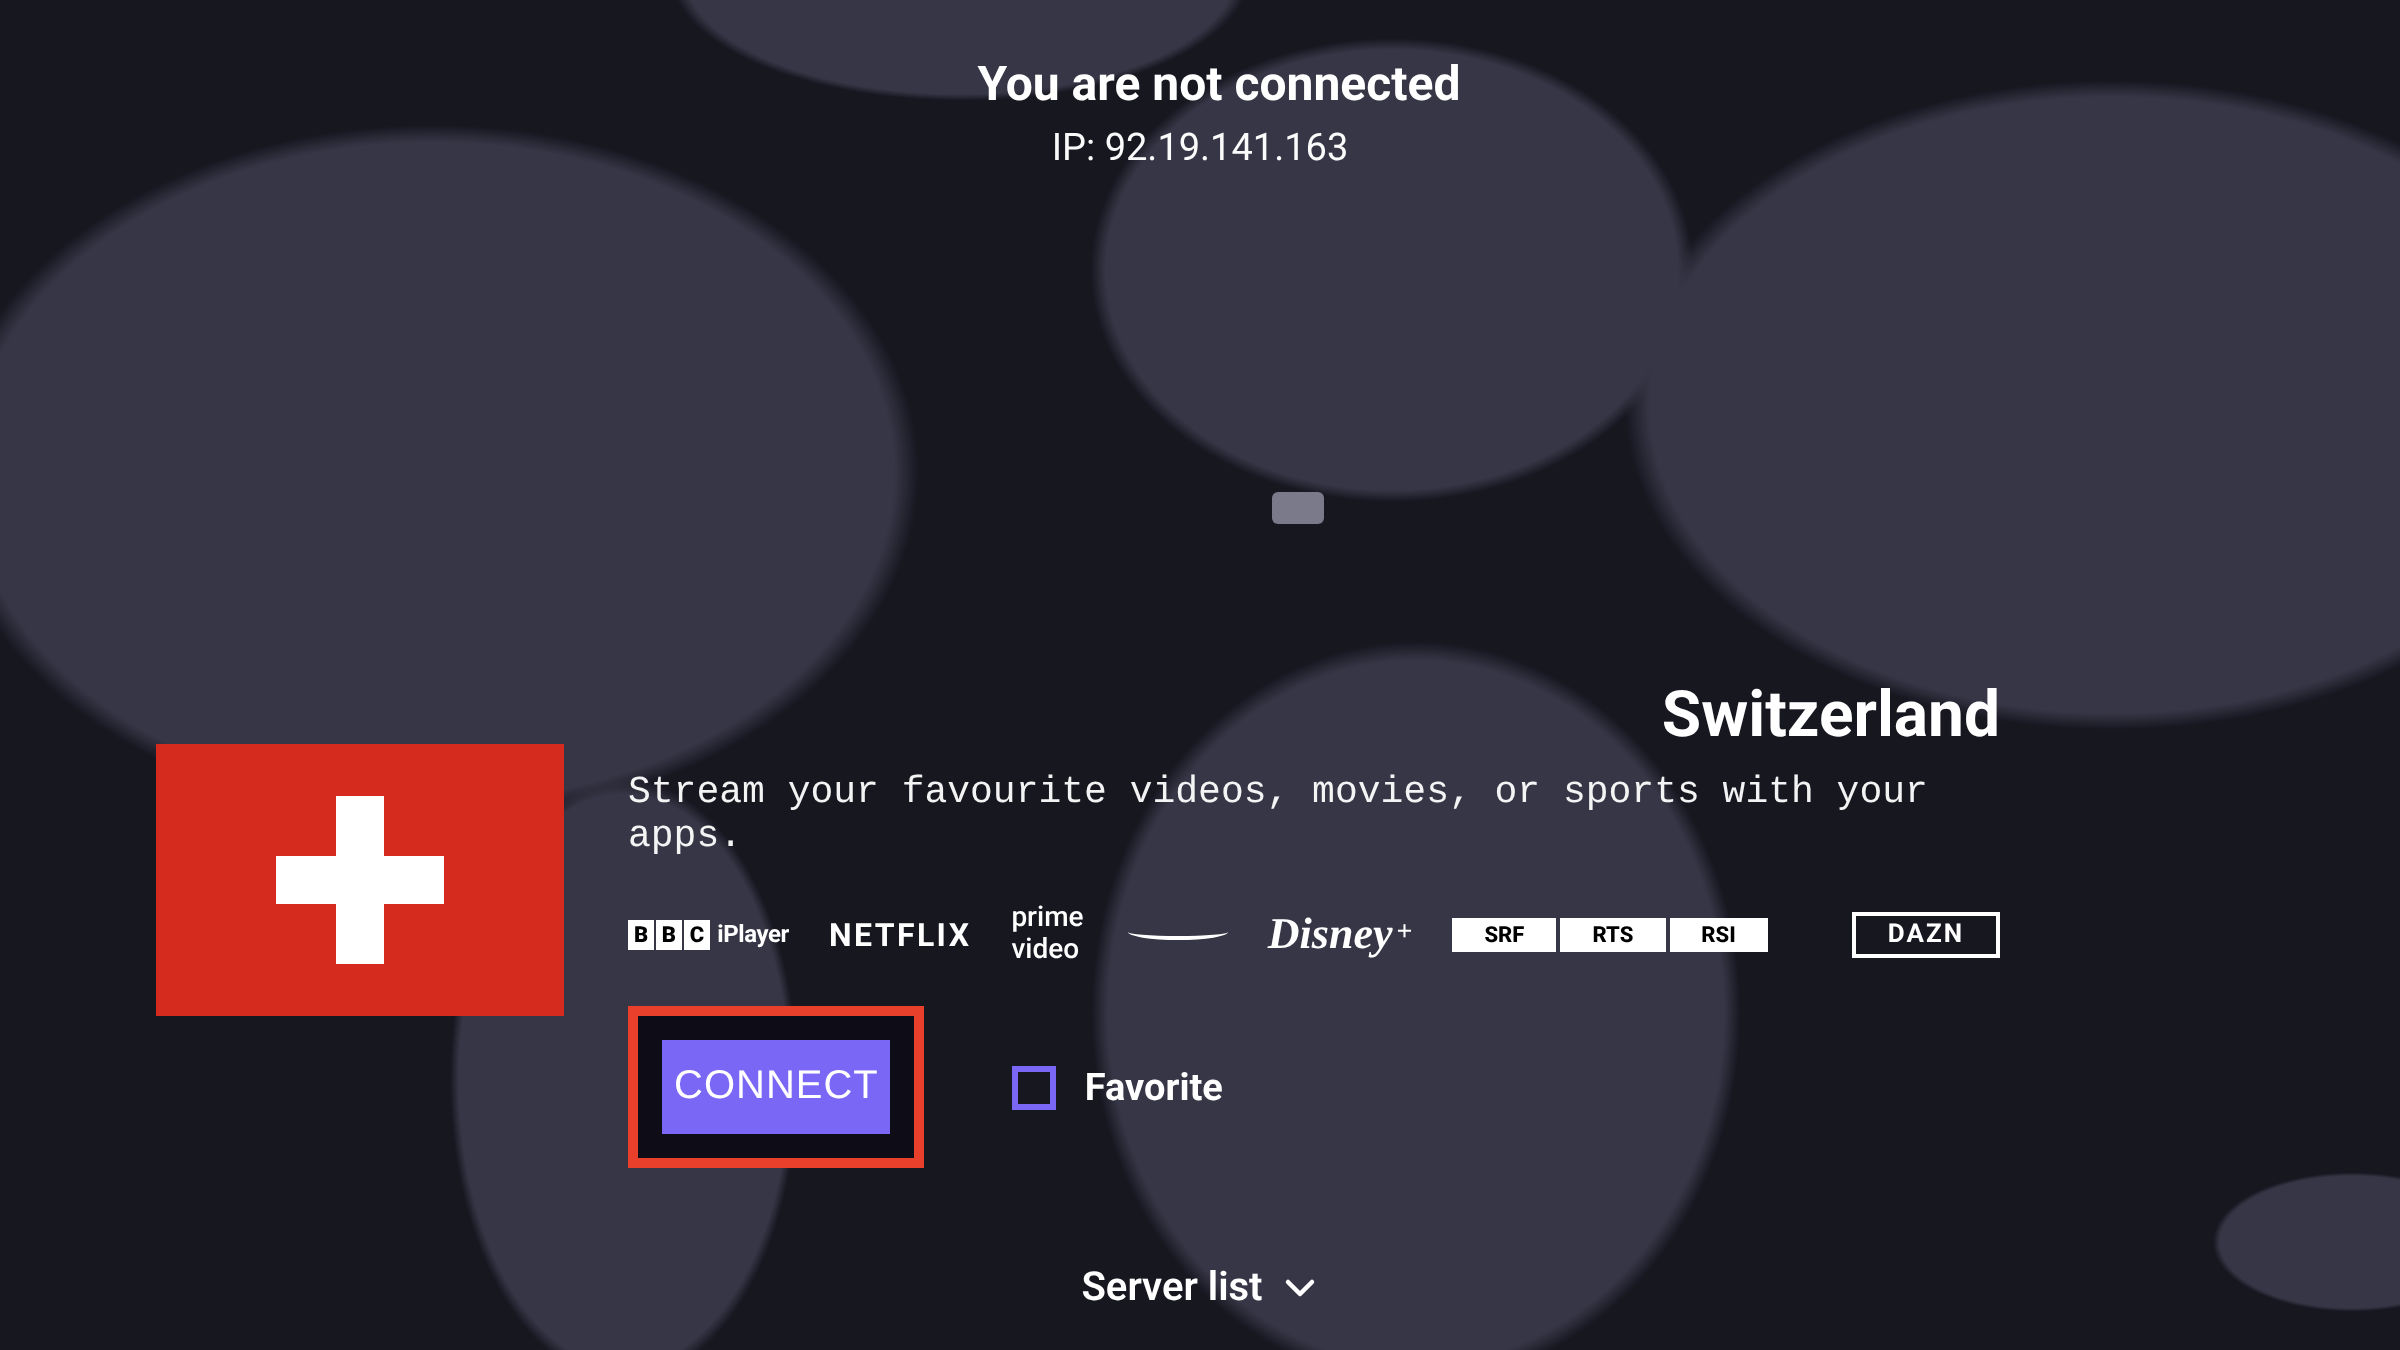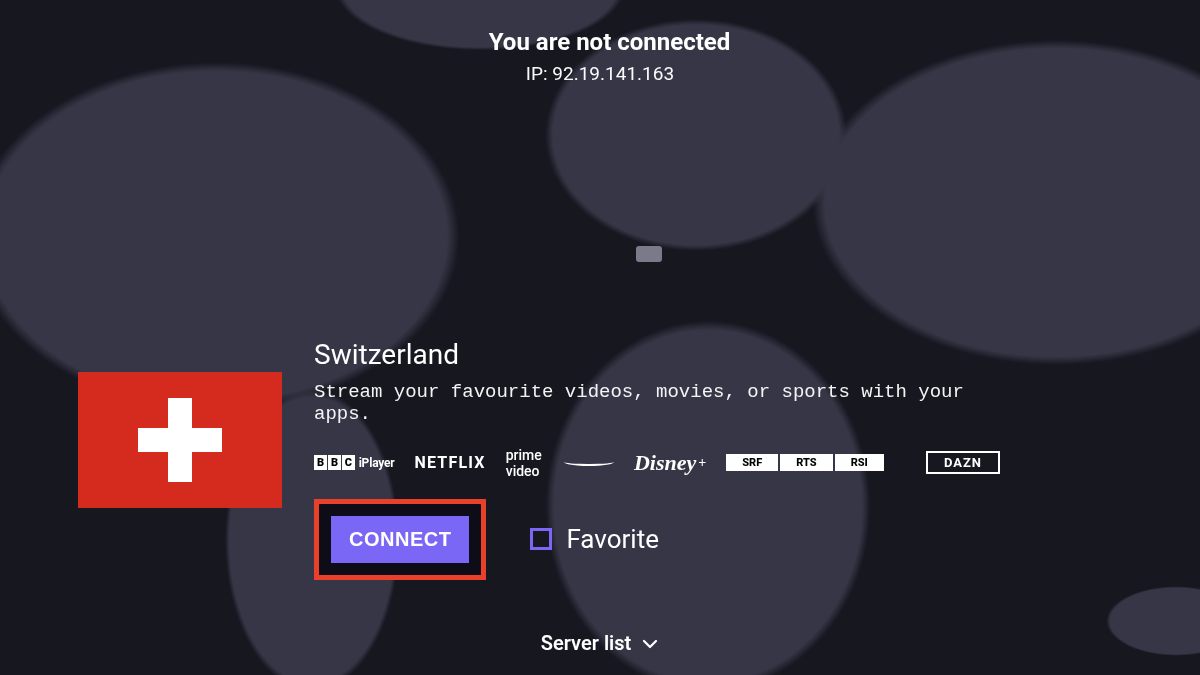--- a/index.html
+++ b/index.html
@@ -58,21 +58,21 @@
     position: relative; width: 84px; height: 84px;
   }
   .flag .cross::before,
   .flag .cross::after {
     content: ""; position: absolute; background: #fff;
   }
   .flag .cross::before { left: 30px; top: 0; width: 24px; height: 84px; }
   .flag .cross::after  { left: 0; top: 30px; width: 84px; height: 24px; }
 
   .details { flex: 1; }
-  .country { font-size: 28px; font-weight: 400; line-height: 1.1; }
+  .country { font-size: 32px; font-weight: 700; line-height: 1.1; text-align: right; }
   .tagline { font-size: 19px; margin-top: 10px; opacity: 0.95; font-family: Liberation Mono, monospace; }
 
   .apps { display: flex; align-items: center; gap: 20px; margin-top: 22px; }
   .app { color: #fff; font-weight: 700; display: inline-flex; align-items: center; }
   .app.bbc { font-size: 12px; letter-spacing: -0.2px; }
   .app.bbc b { background:#fff; color:#000; padding:1px 3px; margin-right:1px; font-size:11px; }
   .app.netflix { font-size: 16px; letter-spacing: 1.2px; }
   .app.prime { font-size: 14px; font-weight: 500; position: relative; }
   .app.prime .arc { display:block; width:64px; height:8px; border-bottom:2px solid #fff; border-radius:0 0 60% 60%; margin-top:-2px;}
   .app.disney { font-size: 22px; font-style: italic; font-family: Georgia, 'Times New Roman', serif; font-weight: 600; }
@@ -86,30 +86,30 @@
   .connect-wrap {
     border: 5px solid #e8402a;
     background: #0e0d17;
     padding: 12px;
     display:inline-block;
   }
   .connect-btn {
     background: #7a67f5;
     color: #fff;
     font-size: 20px;
-    font-weight: 700;
+    font-weight: 400;
     letter-spacing: 0.5px;
     border: none;
-    padding: 12px 18px;
+    padding: 12px 6px;
     cursor: pointer;
   }
 
   .favorite { display:flex; align-items:center; gap: 14px; cursor: pointer; }
   .favorite .box { width: 22px; height: 22px; border: 3px solid #7a67f5; }
-  .favorite .label { font-size: 26px; }
+  .favorite .label { font-size: 19px; font-weight: bold; }
 
   
   .serverlist {
     position: absolute; bottom: 20px; left: 0; right: 0;
     display:flex; align-items:center; justify-content:center; gap: 10px;
     font-size: 20px; font-weight: 600;
     cursor: pointer;
   }
   .chevron { width: 18px; height: 18px; }
   .chevron svg { width:100%; height:100%; }

